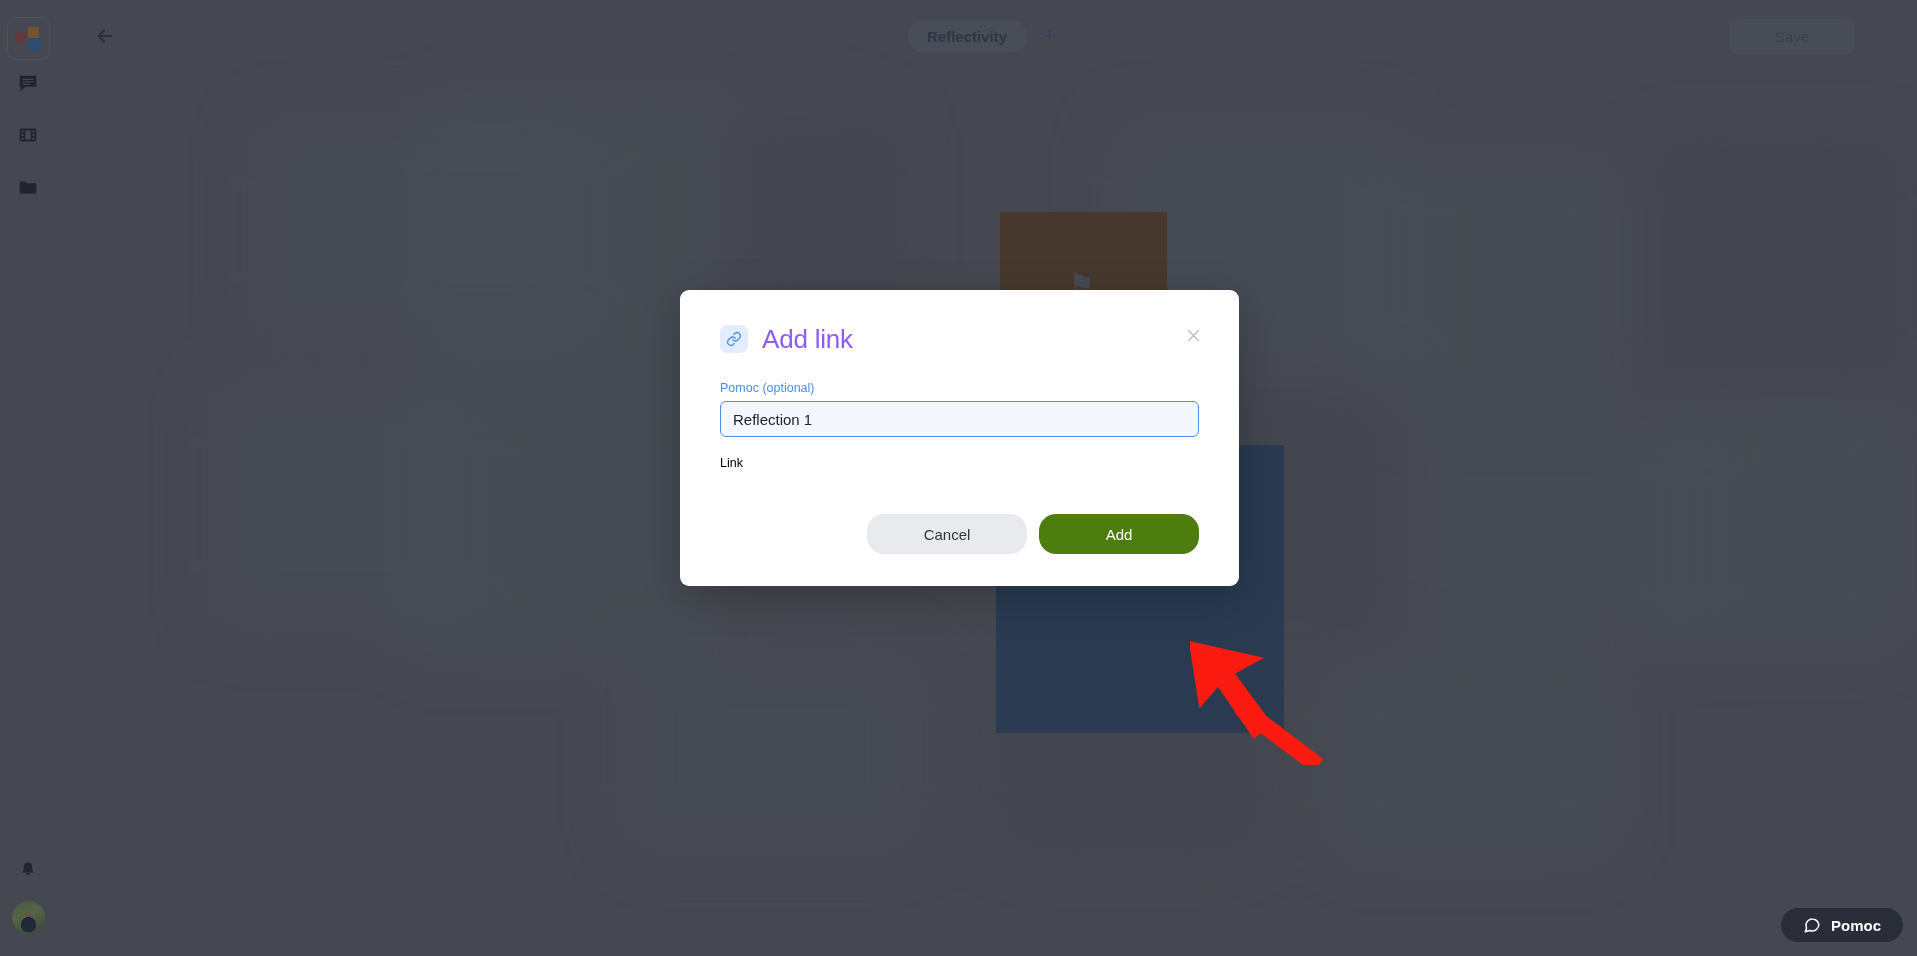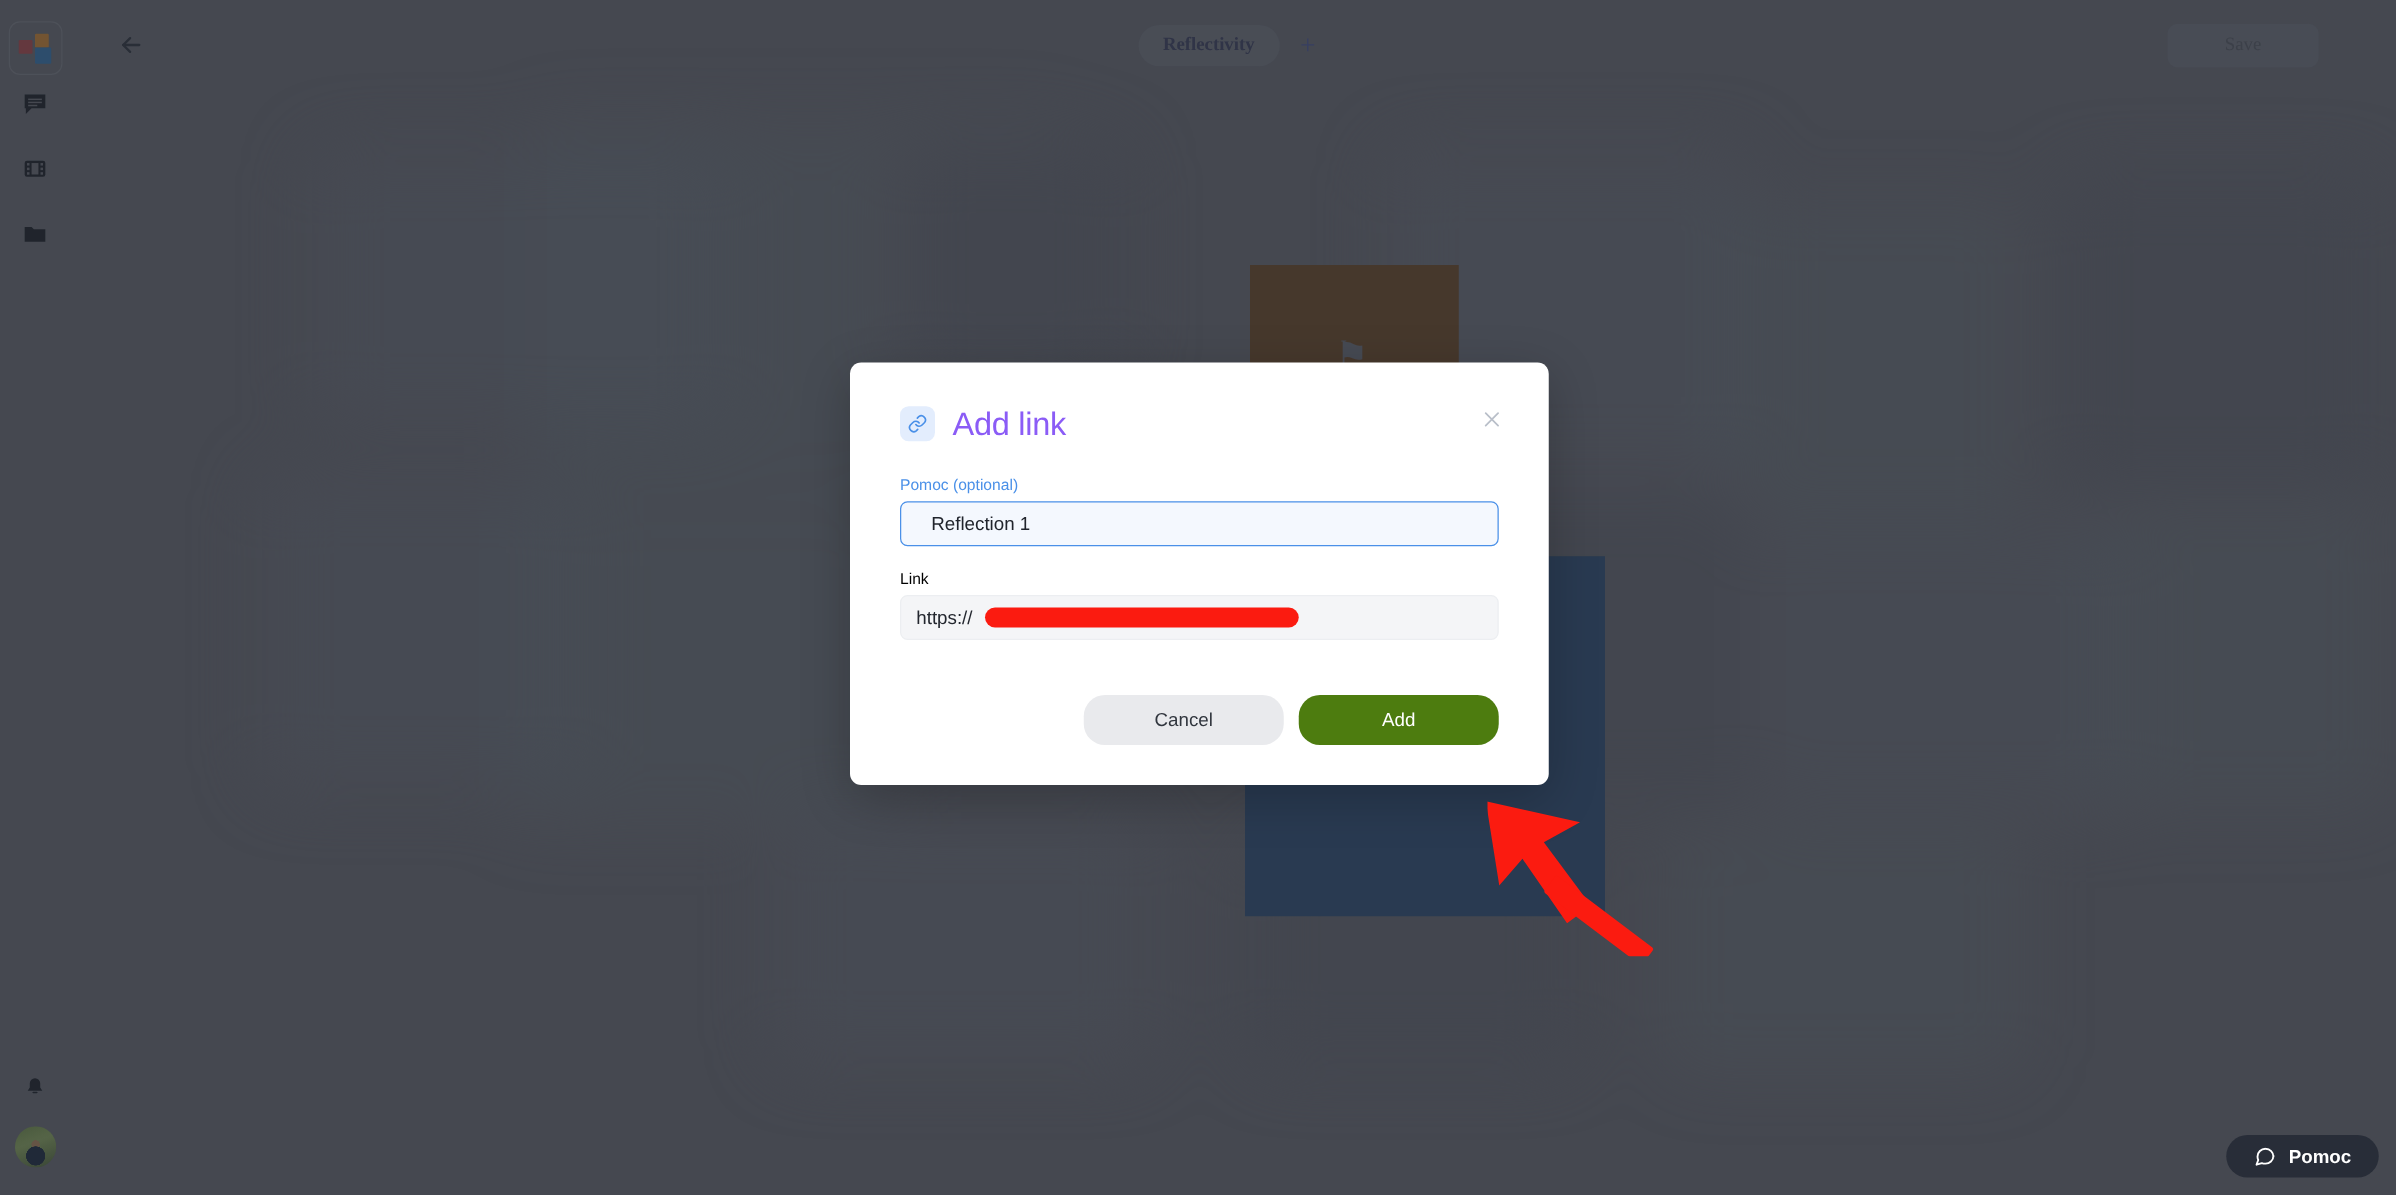--- a/index.html
+++ b/index.html
@@ -108,21 +108,20 @@
   }
 
   
   .topbar {
     position: absolute;
     left: 56px; top: 0;
     width: 1861px; height: 72px;
     display: flex;
     align-items: center;
     z-index: 4;
-    font-family: Liberation Serif, serif;
   }
   .back-arrow {
     margin-left: 33px;
     width: 32px; height: 32px;
     display: flex; align-items: center; justify-content: center;
     color: #2a2f38;
     cursor: pointer;
   }
   .tabs {
     position: absolute;
@@ -223,21 +222,21 @@
     display: block;
   }
   .field-label.accent { color: #4a90e8; }
 
   .field-input {
     width: 100%;
     height: 36px;
     border-radius: 6px;
     font-size: 15px;
     font-family: inherit;
-    padding: 0 24px;
+    padding: 0 12px;
     color: #20242c;
     outline: none;
   }
   .field-input.focused {
     border: 1px solid #4a90e8;
     background: #f4f8fe;
   }
 
   .link-row {
     position: relative;
@@ -426,24 +425,20 @@
       </span>
     </div>
 
     <div class="field">
       <label class="field-label accent">Pomoc (optional)</label>
       <input class="field-input focused" type="text" autofocus="" value="Reflection 1" style="">
     </div>
 
     <div class="field">
       <label class="field-label">Link</label>
-      <div class="link-row">
-        <span class="link-text">https://</span>
-        <span class="redaction"></span>
-      </div>
     </div>
 
     <div class="modal-actions">
       <button class="btn btn-cancel">Cancel</button>
       <button class="btn btn-add">Add</button>
     </div>
   </div>
 
   <div class="arrow-annot">
     <svg width="140" height="135" viewBox="0 0 140 135">

